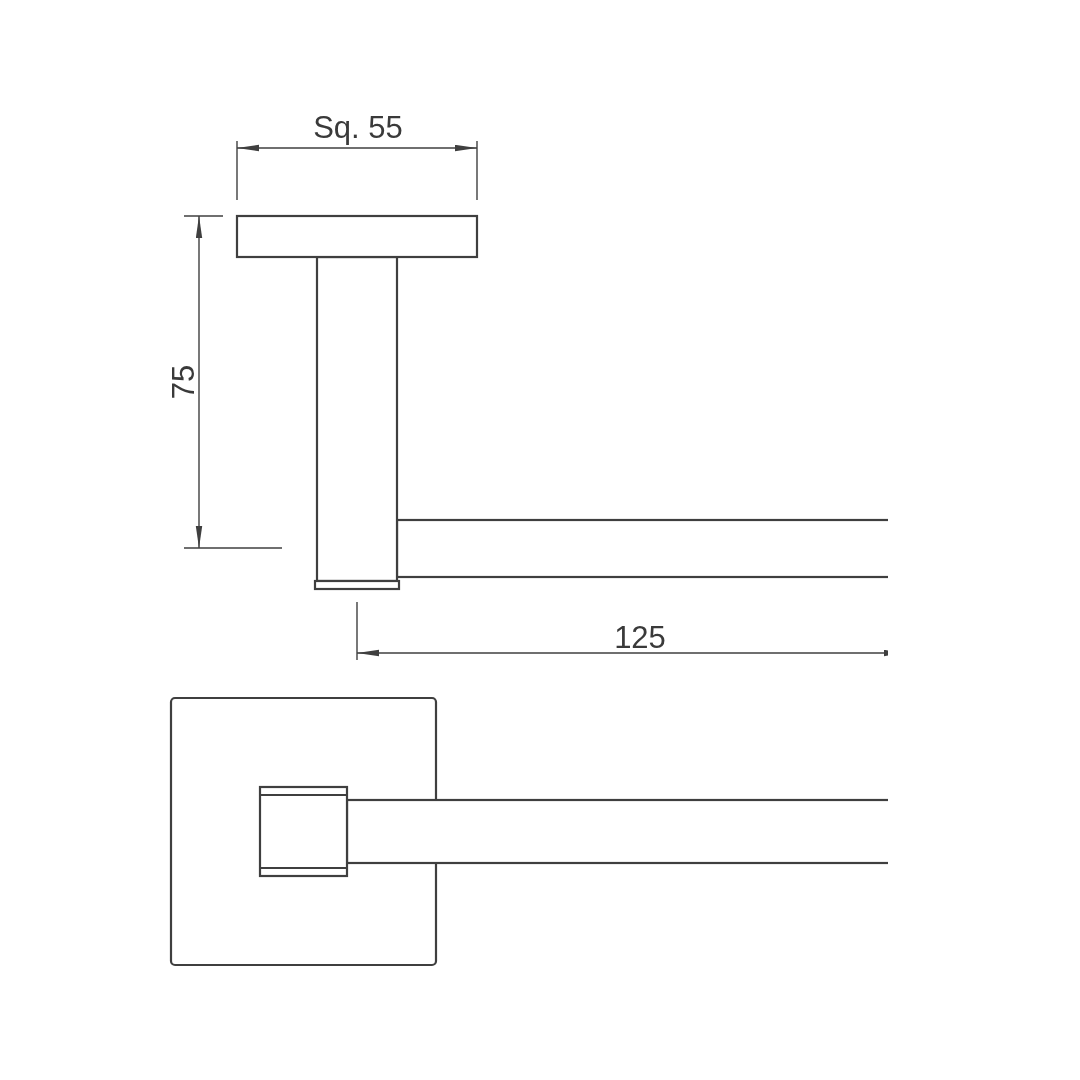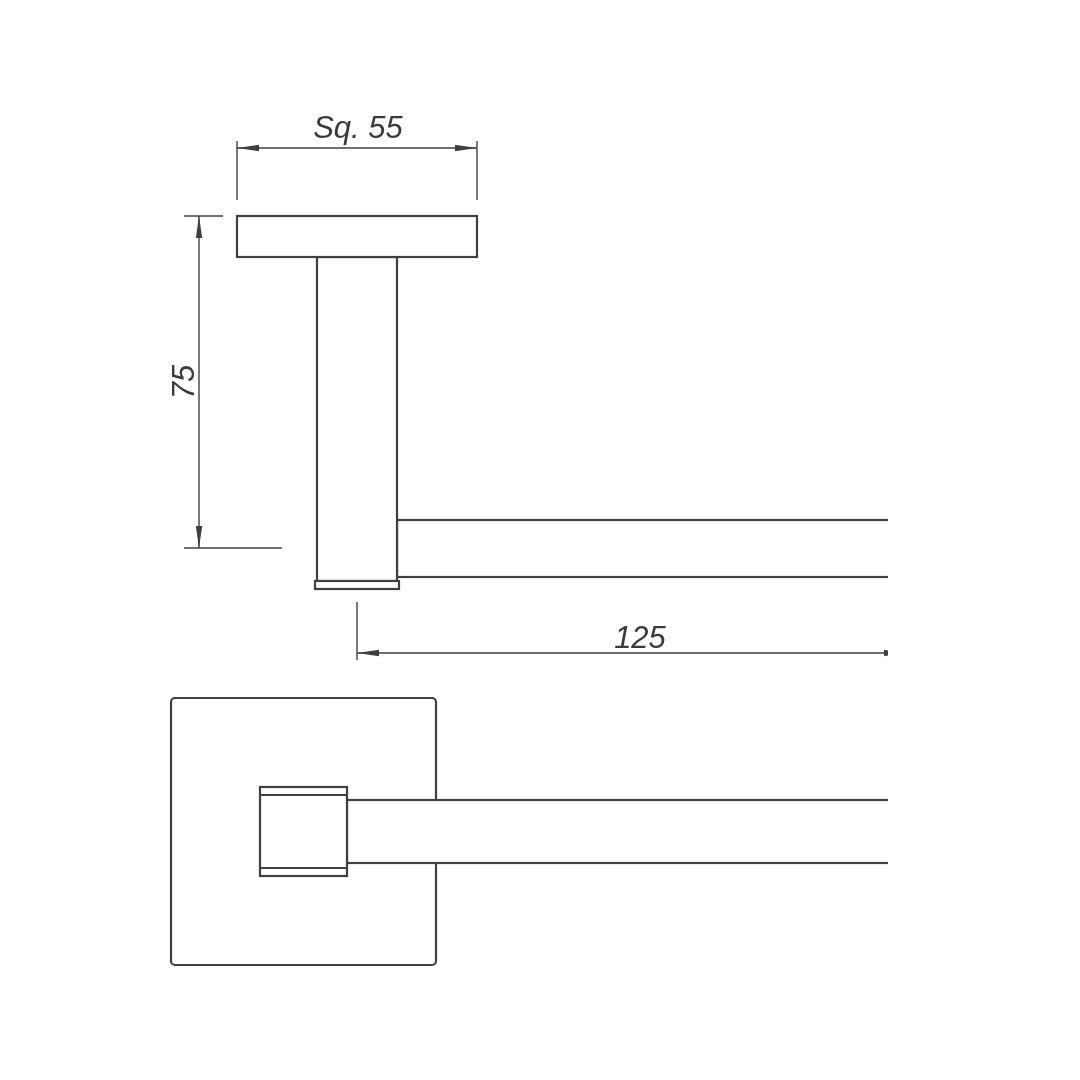--- a/index.html
+++ b/index.html
@@ -6,21 +6,20 @@
     margin: 0;
     padding: 0;
     background: #ffffff;
   }
   .canvas {
     width: 888px;
     height: 1080px;
     background: #ffffff;
     position: relative;
     overflow: hidden;
-    font-style: italic;
   }
   svg { display: block; }
   .object {
     fill: #ffffff;
     stroke: #3f3f3f;
     stroke-width: 2.2;
     stroke-linejoin: miter;
   }
   .dim {
     stroke: #3f3f3f;

